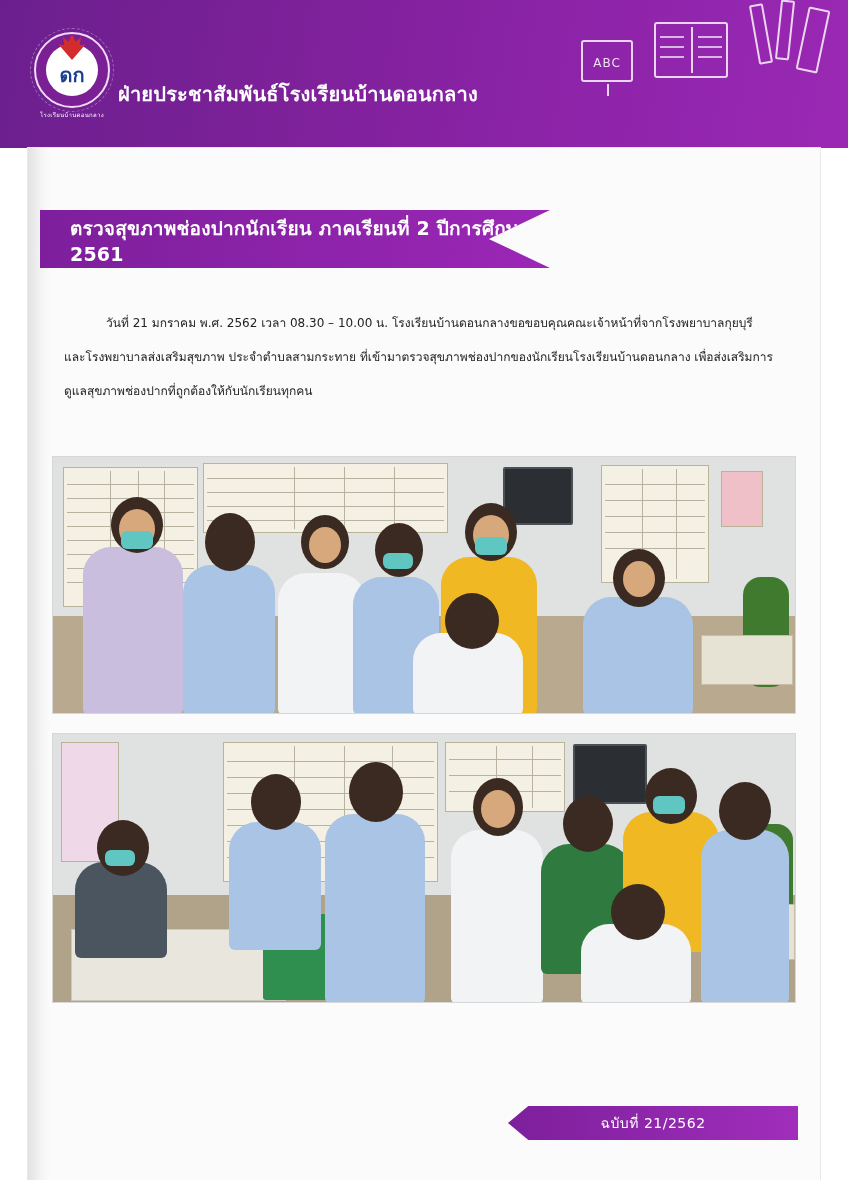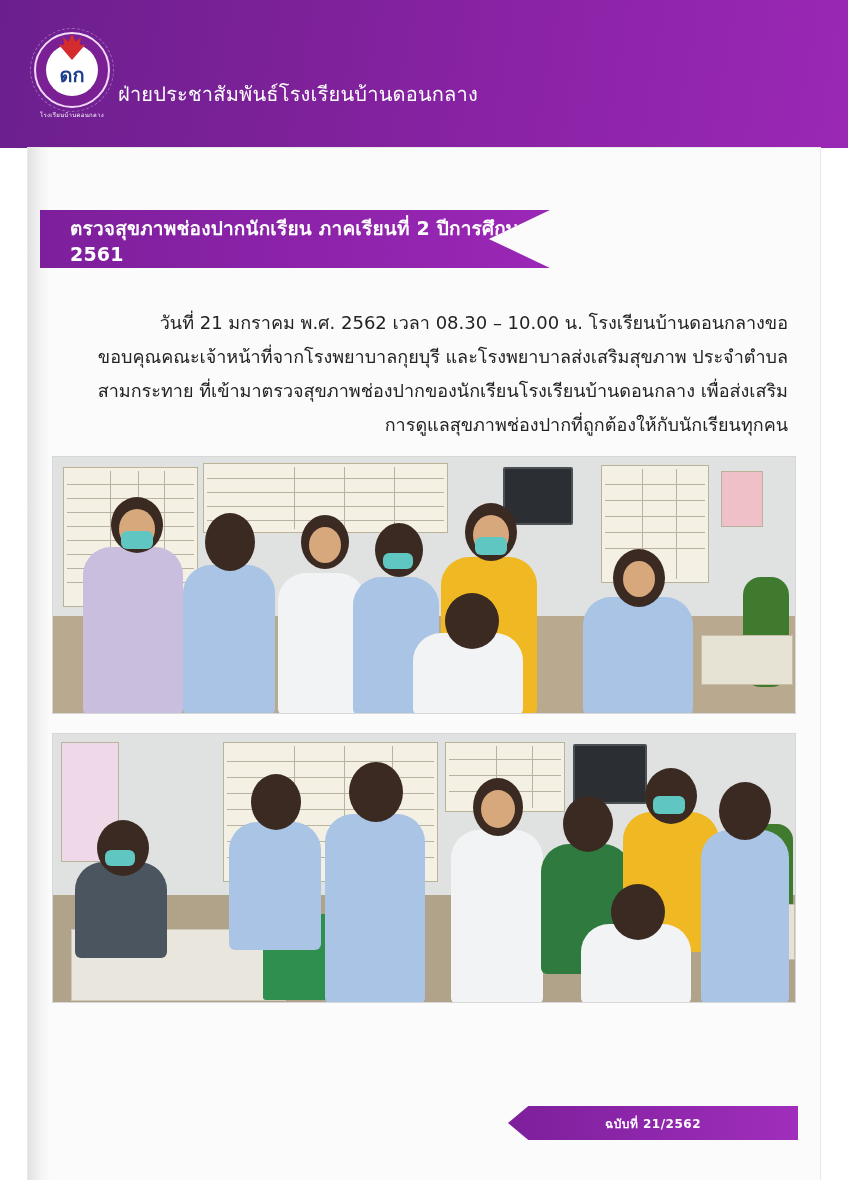--- a/index.html
+++ b/index.html
@@ -91,20 +91,21 @@
     font-weight: bold;
     letter-spacing: 0.5px;
     color: #ffffff;
   }
   .school-sub {
     position: absolute;
     left: 118px; top: 78px;
     font-size: 20px;
     color: #ffffff;
     letter-spacing: 0.2px;
+    font-weight: bold;
   }
   .school-addr {
     position: absolute;
     left: 118px; top: 113px;
     font-size: 11px;
     color: #f0dcf7;
     letter-spacing: 0.2px;
   }
   .header-date {
     position: absolute;
@@ -206,27 +207,27 @@
     color: #ffffff;
     font-size: 19px;
     font-weight: bold;
     padding-left: 30px;
     letter-spacing: 0.2px;
   }
 
   
   .article {
     position: absolute;
-    left: 48px; top: 158px;
+    left: 36px; top: 158px;
     width: 712px;
     color: #222222;
-    font-size: 18px;
+    font-size: 12px;
     line-height: 34px;
     text-indent: 42px;
-    text-align: right;
+    text-align: left;
   }
 
   
   .photo {
     position: absolute;
     background: #cfd4d8;
     overflow: hidden;
     border: 1px solid #d7d7d7;
   }
   #photo-1 { left: 24px; top: 308px; width: 744px; height: 258px; }
@@ -265,21 +266,21 @@
   
   .issue-badge {
     position: absolute;
     left: 480px; top: 958px;
     width: 290px; height: 34px;
     background: linear-gradient(90deg, #7d1f9c 0%, #a02ebb 100%);
     clip-path: polygon(7% 0, 100% 0, 100% 100%, 7% 100%, 0 50%);
     display: flex; align-items: center; justify-content: center;
   }
   .issue-text {
-    color: #ffffff; font-size: 12px; letter-spacing: 0.5px; font-weight: bold;
+    color: #ffffff; font-size: 14px; letter-spacing: 0.5px;
   }
   .footer-bar {
     position: absolute;
     left: 0; bottom: 0;
     width: 848px; height: 20px;
     background: #ffffff;
   }
 </style>
 </head>
 <body>
@@ -292,20 +293,37 @@
       <div class="logo-ring-text"></div>
       <div class="logo-circle"></div>
       <div class="logo-inner"></div>
       <div class="logo-flame"></div>
       <div class="logo-emblem">ดก</div>
       <div class="logo-caption">โรงเรียนบ้านดอนกลาง</div>
     </div>
 
     <div class="school-sub">ฝ่ายประชาสัมพันธ์โรงเรียนบ้านดอนกลาง</div>
 
+    <div class="header-deco">
+      <div class="deco-board">ABC</div>
+      <div class="deco-book"></div>
+      <div class="deco-book-lines">
+        <i style="left:6px; top:14px;"></i>
+        <i style="left:6px; top:24px;"></i>
+        <i style="left:6px; top:34px;"></i>
+        <i style="left:44px; top:14px;"></i>
+        <i style="left:44px; top:24px;"></i>
+        <i style="left:44px; top:34px;"></i>
+      </div>
+      <div class="deco-pencils">
+        <i style="left:6px; top:4px; transform: rotate(-10deg);"></i>
+        <i style="left:30px; top:0px; transform: rotate(6deg);"></i>
+      </div>
+      <div class="deco-ruler"></div>
+    </div>
   </div>
 
   <div class="sheet">
     <div class="sheet-edge"></div>
 
     <div class="ribbon">
       <div class="ribbon-text">ตรวจสุขภาพช่องปากนักเรียน ภาคเรียนที่ 2 ปีการศึกษา 2561</div>
     </div>
 
     <div class="article">วันที่ 21 มกราคม พ.ศ. 2562 เวลา 08.30 – 10.00 น. โรงเรียนบ้านดอนกลางขอขอบคุณคณะเจ้าหน้าที่จากโรงพยาบาลกุยบุรี และโรงพยาบาลส่งเสริมสุขภาพ ประจำตำบลสามกระทาย ที่เข้ามาตรวจสุขภาพช่องปากของนักเรียนโรงเรียนบ้านดอนกลาง เพื่อส่งเสริมการดูแลสุขภาพช่องปากที่ถูกต้องให้กับนักเรียนทุกคน</div>

